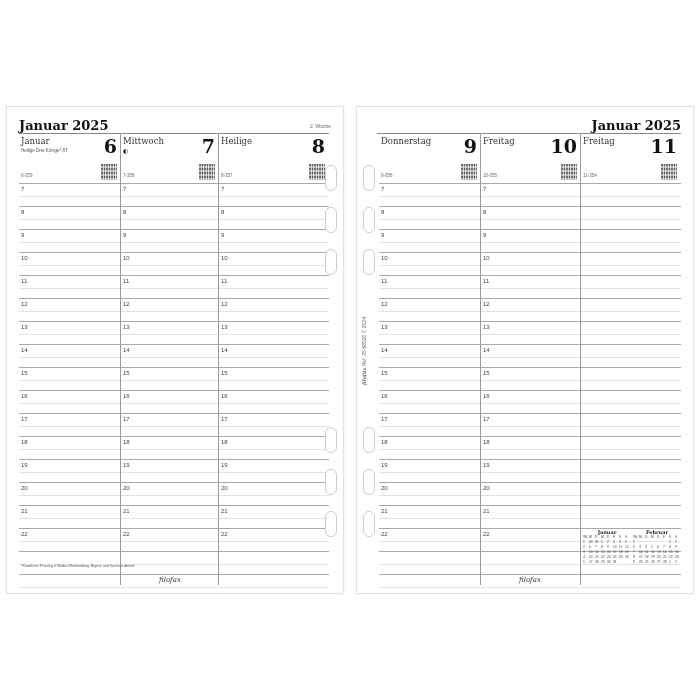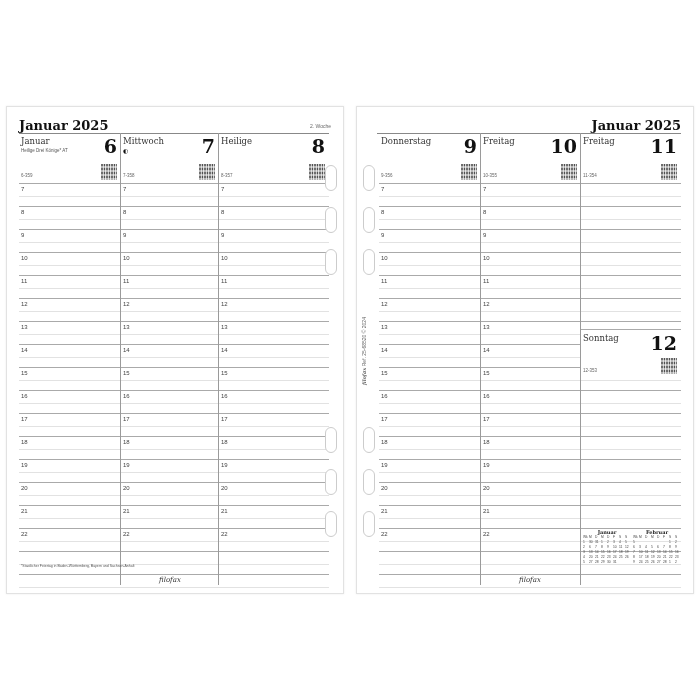--- a/index.html
+++ b/index.html
@@ -512,26 +512,20 @@
         <div class="hour-row" style="top: 395px;">
           <div class="half"></div>
         </div>
         <div class="hour-row" style="top: 418px;">
           <div class="half"></div>
         </div>
         <div class="hour-row" style="top: 441px;">
           <div class="half"></div>
         </div>
       </div>
-    <div class="sun-box" style="top:196px;height:48px;">
-      <div class="dayname">Sonntag</div>
-      <div class="daynum">12</div>
-      <div class="qr" style="top:28px;"></div>
-      <div class="daycount" style="top:38px;">12-353</div>
-    </div>
     <div class="mini-cal" style="left:2px;top:396px;">
       <div class="mtitle">Januar</div>
       <div class="grid">
           <span>Wk</span>
           <span>M</span>
           <span>D</span>
           <span>M</span>
           <span>D</span>
           <span>F</span>
           <span>S</span>

